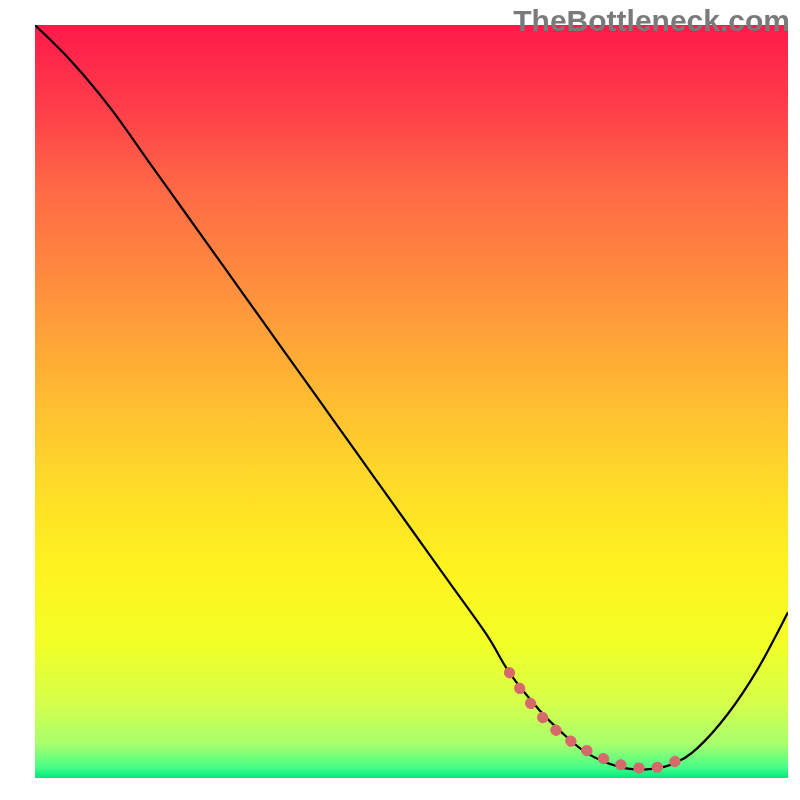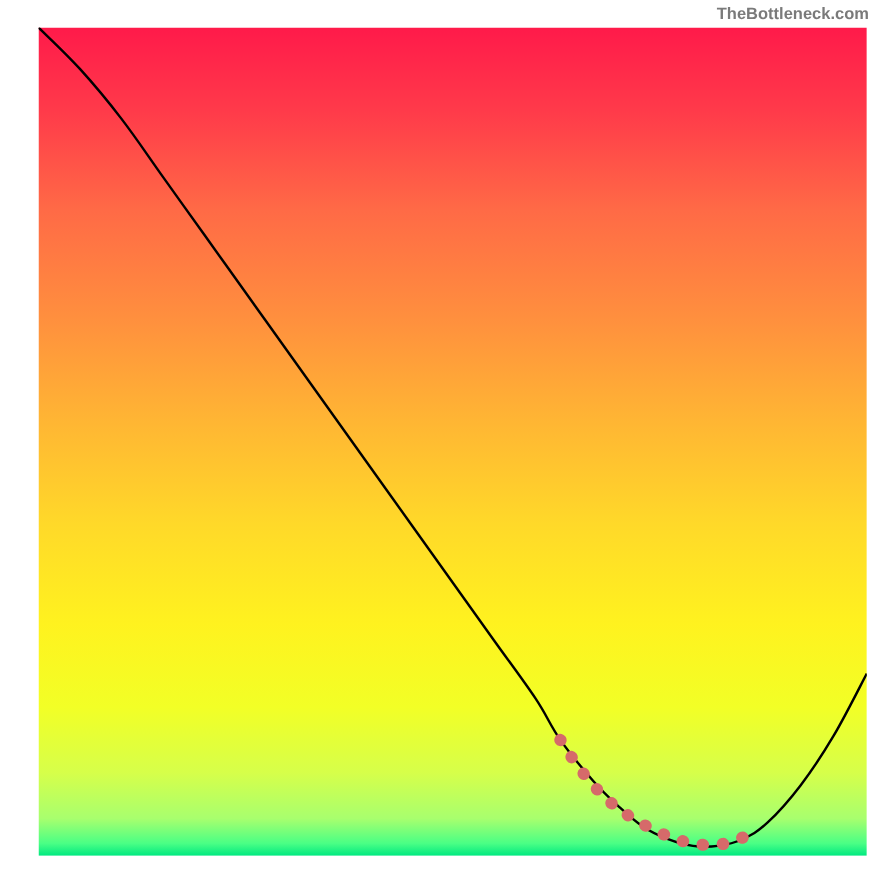--- a/index.html
+++ b/index.html
@@ -1,18 +1,18 @@
 <!DOCTYPE html>
 <html><head>
 <meta charset="utf-8">
 <style>
   * { margin: 0; padding: 0; box-sizing: border-box; }
   body { width: 800px; height: 800px; overflow: hidden; font-family: Arial, sans-serif; }
   .container { position: relative; width: 800px; height: 800px; background: #fff; }
-  .watermark { position: absolute; top: 4px; right: 10px; font-size: 15px; font-weight: bold; color: #7a7a7a; z-index: 10; }
+  .watermark { position: absolute; top: 4px; right: 10px; font-size: 30px; font-weight: bold; color: #7a7a7a; z-index: 10; }
   .chart-area { position: absolute; left: 35px; top: 25px; width: 753px; height: 753px; }
   .gradient-bg { position: absolute; left: 0; top: 0; width: 100%; height: 100%; }
   .curve-svg { position: absolute; left: 0; top: 0; width: 100%; height: 100%; }
 </style>
 </head>
 <body>
 
 <div class="container">
   <div class="watermark">TheBottleneck.com</div>
   <div class="chart-area">

